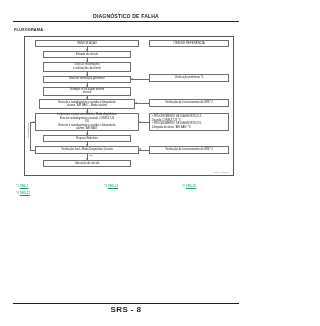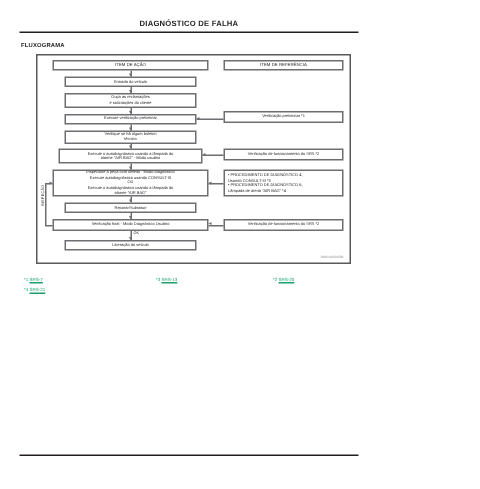--- a/index.html
+++ b/index.html
@@ -252,14 +252,15 @@
   <div class="fn" style="left:182px;top:184px;">
     <span class="star">*2</span>
     <span class="lnk">SRS-20</span>
   </div>
   <div class="fn" style="left:16px;top:191px;">
     <span class="star">*4</span>
     <span class="lnk">SRS-21</span>
   </div>
 
   <div class="footer-rule"></div>
+  <div class="footer-num">SRS - 8</div>
 
 </div>
 
 </body></html>

